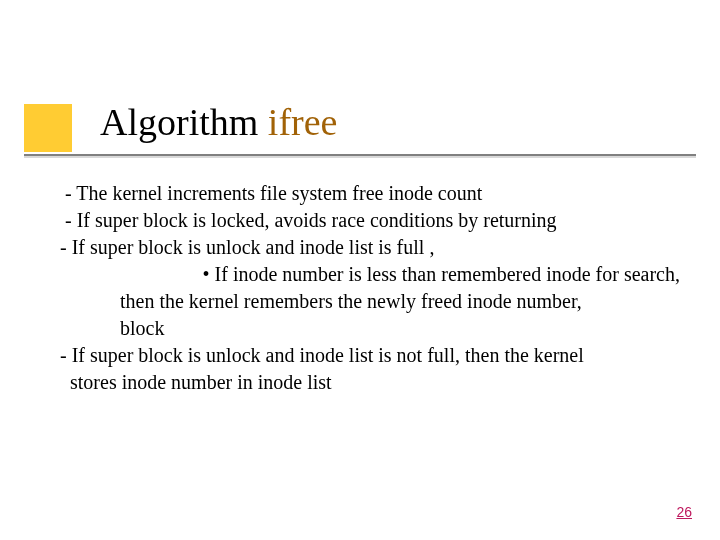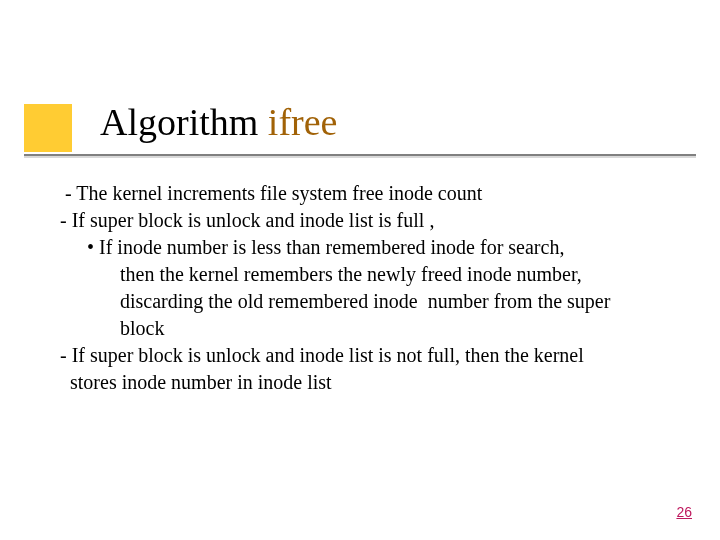--- a/index.html
+++ b/index.html
@@ -60,21 +60,21 @@
     right: 40px;
     z-index: 3;
     font-size: 20px;
     line-height: 1.35;
   }
   .body-text .line {
     display: block;
     white-space: pre-wrap;
   }
   .l0 { padding-left: 0px; }
-  .l1 { padding-left: 22px; }
+  .l1 { padding-left: 22px; text-align: right; }
   .l2 { padding-left: 60px; }
   .page-num {
     position: absolute;
     right: 28px;
     bottom: 20px;
     font-family: Arial, sans-serif;
     font-size: 14px;
     color: #be185d;
     text-decoration: underline;
     z-index: 4;
@@ -89,22 +89,22 @@
   <span class="title-black">Algorithm </span><span class="title-red">ifree</span>
 </div>
 
 <div class="hr-line">
   <div class="hr-top"></div>
   <div class="hr-bot"></div>
 </div>
 
 <div class="body-text">
   <span class="line l0"> - The kernel increments file system free inode count</span>
+  <span class="line l0"> - If super block is locked, avoids race conditions by returning</span>
   <span class="line l0">- If super block is unlock and inode list is full ,</span>
   <span class="line l1"> • If inode number is less than remembered inode for search,</span>
   <span class="line l2">then the kernel remembers the newly freed inode number,</span>
-  <span class="line l2">discarding the old remembered inode  number from the super</span>
   <span class="line l2">block</span>
   <span class="line l0">- If super block is unlock and inode list is not full, then the kernel</span>
   <span class="line l0">  stores inode number in inode list</span>
 </div>
 
 <div class="page-num">26</div>
 
 </body></html>

